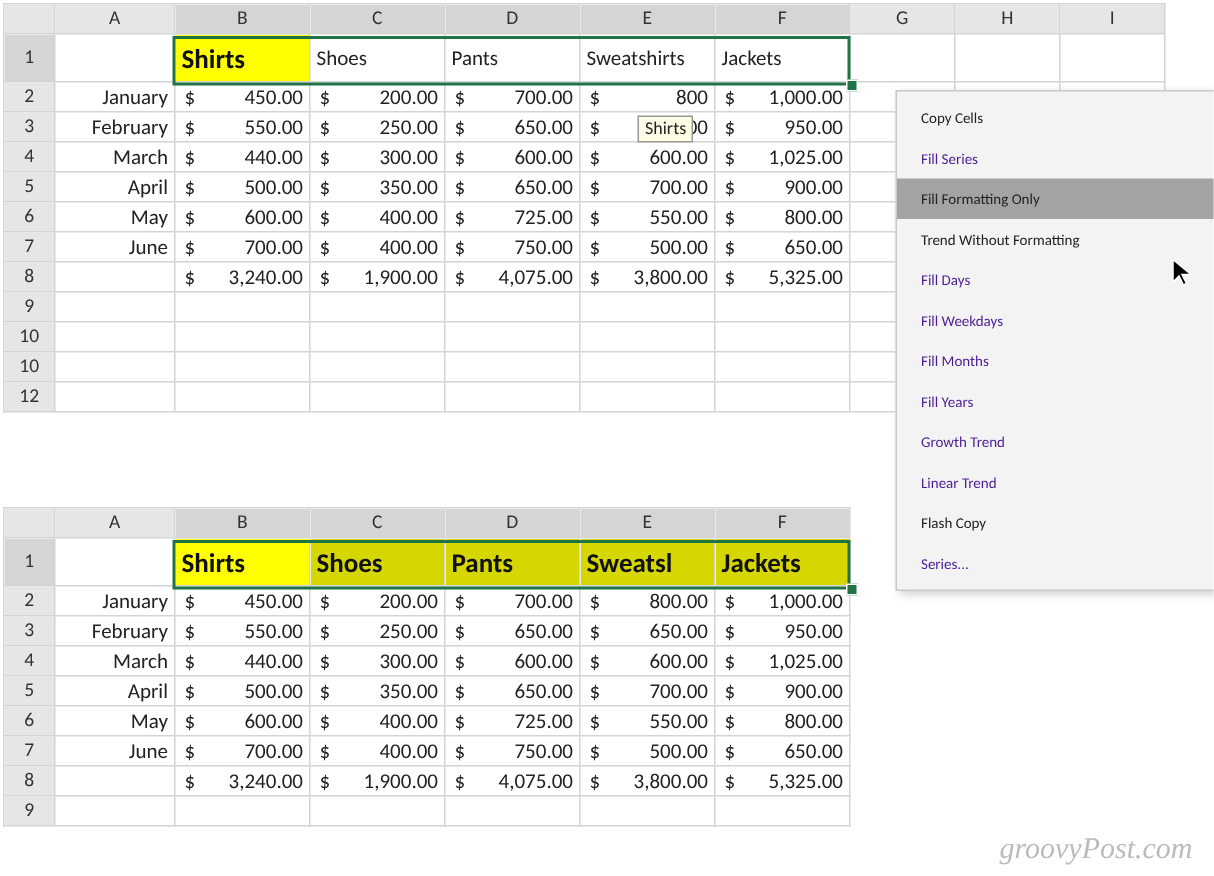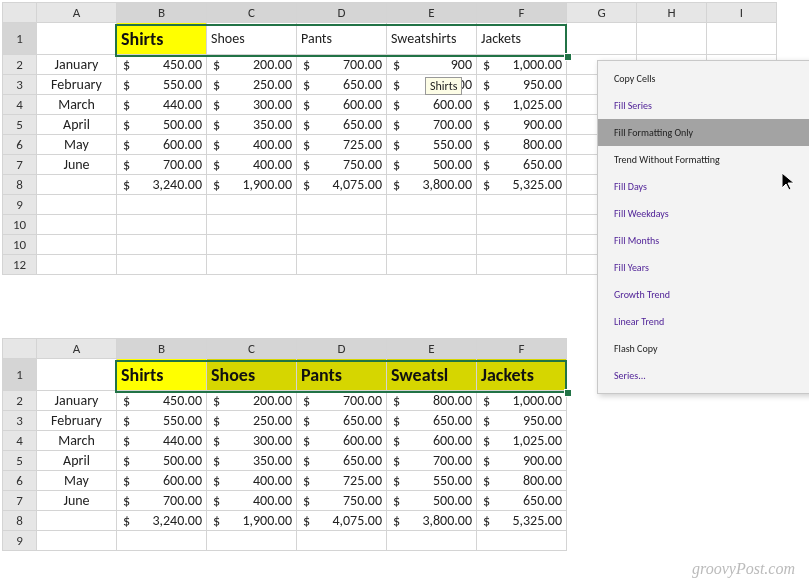--- a/index.html
+++ b/index.html
@@ -39,21 +39,21 @@
     color: #333;
     font-weight: normal;
     font-size: 13px;
     height: 22px;
   }
   .col-hdr.sel, .row-hdr.sel { background: #d5d5d5; }
   .corner { background: #e6e6e6; width: 34px; }
   .colA { width: 80px; }
   .colB, .colC, .colD, .colE, .colF { width: 90px; }
   .colG, .colH, .colI { width: 70px; }
-  .month { text-align: center; margin-top: 24px; }
+  .month { text-align: right; margin-top: 24px; }
   .money { text-align: right; font-variant-numeric: tabular-nums; }
   .money::before { content: "$"; float: left; padding-left: 2px;}
   .hdr-plain { text-align: left; font-size: 14px; }
   .hdr-yellow {
     background: #ffff00;
     font-weight: bold;
     font-size: 18px;
     text-align: left;
     color: #111;
   }
@@ -105,21 +105,21 @@
     position: absolute;
     width: 0; height: 0;
     pointer-events:none;
   }
   .cursor-arrow svg { position:absolute; }
   .watermark {
     position: absolute;
     right: 14px;
     bottom: 6px;
     font-family: Georgia, serif;
-    font-size: 16px;
+    font-size: 20px;
     color: #bbb;
     font-style: italic;
   }
 </style>
 </head>
 <body>
 
 <table class="sheet" style="position:absolute;left:2px;top:2px;">
   <tbody>
       <tr>
@@ -145,21 +145,21 @@
     <td class="colG"></td>
         <td class="colH"></td>
         <td class="colI"></td>
   </tr>
   <tr>
         <th class="row-hdr">2</th>
         <td class="month">January</td>
         <td class="money">   450.00</td>
         <td class="money">   200.00</td>
         <td class="money">   700.00</td>
-        <td class="money">   900</td>
+        <td class="money">   800</td>
         <td class="money">1,000.00</td>
         <td></td>
         <td></td>
         <td></td>
       </tr>
   <tr>
         <th class="row-hdr">3</th>
         <td class="month">February</td>
         <td class="money">   550.00</td>
         <td class="money">   250.00</td>

